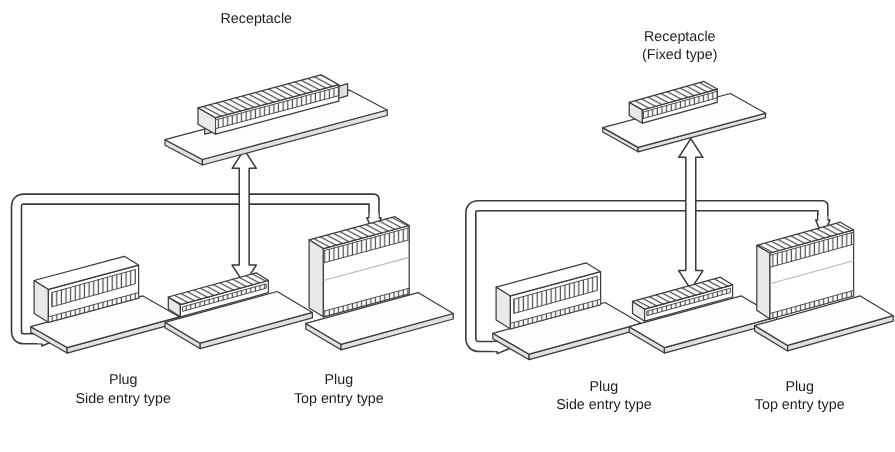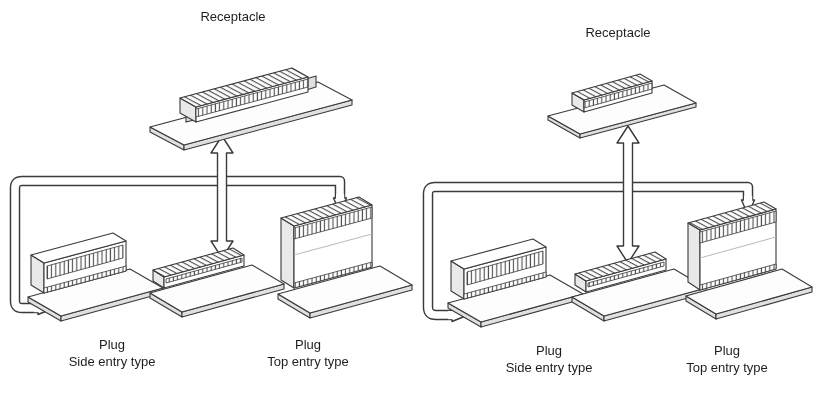--- a/index.html
+++ b/index.html
@@ -148,20 +148,21 @@
     </g>
   </g>
 </svg>
 
 <div class="label" style="left:118px;top:8px;width:230px">
   <div>Receptacle</div>
 </div>
 
 <div class="label" style="left:538px;top:24px;width:160px">
   <div>Receptacle</div>
+  <div>(Fixed type)</div>
 </div>
 
 <div class="label" style="left:32px;top:336px;width:160px">
   <div>Plug</div>
   <div>Side entry type</div>
 </div>
 
 <div class="label" style="left:228px;top:336px;width:160px">
   <div>Plug</div>
   <div>Top entry type</div>

